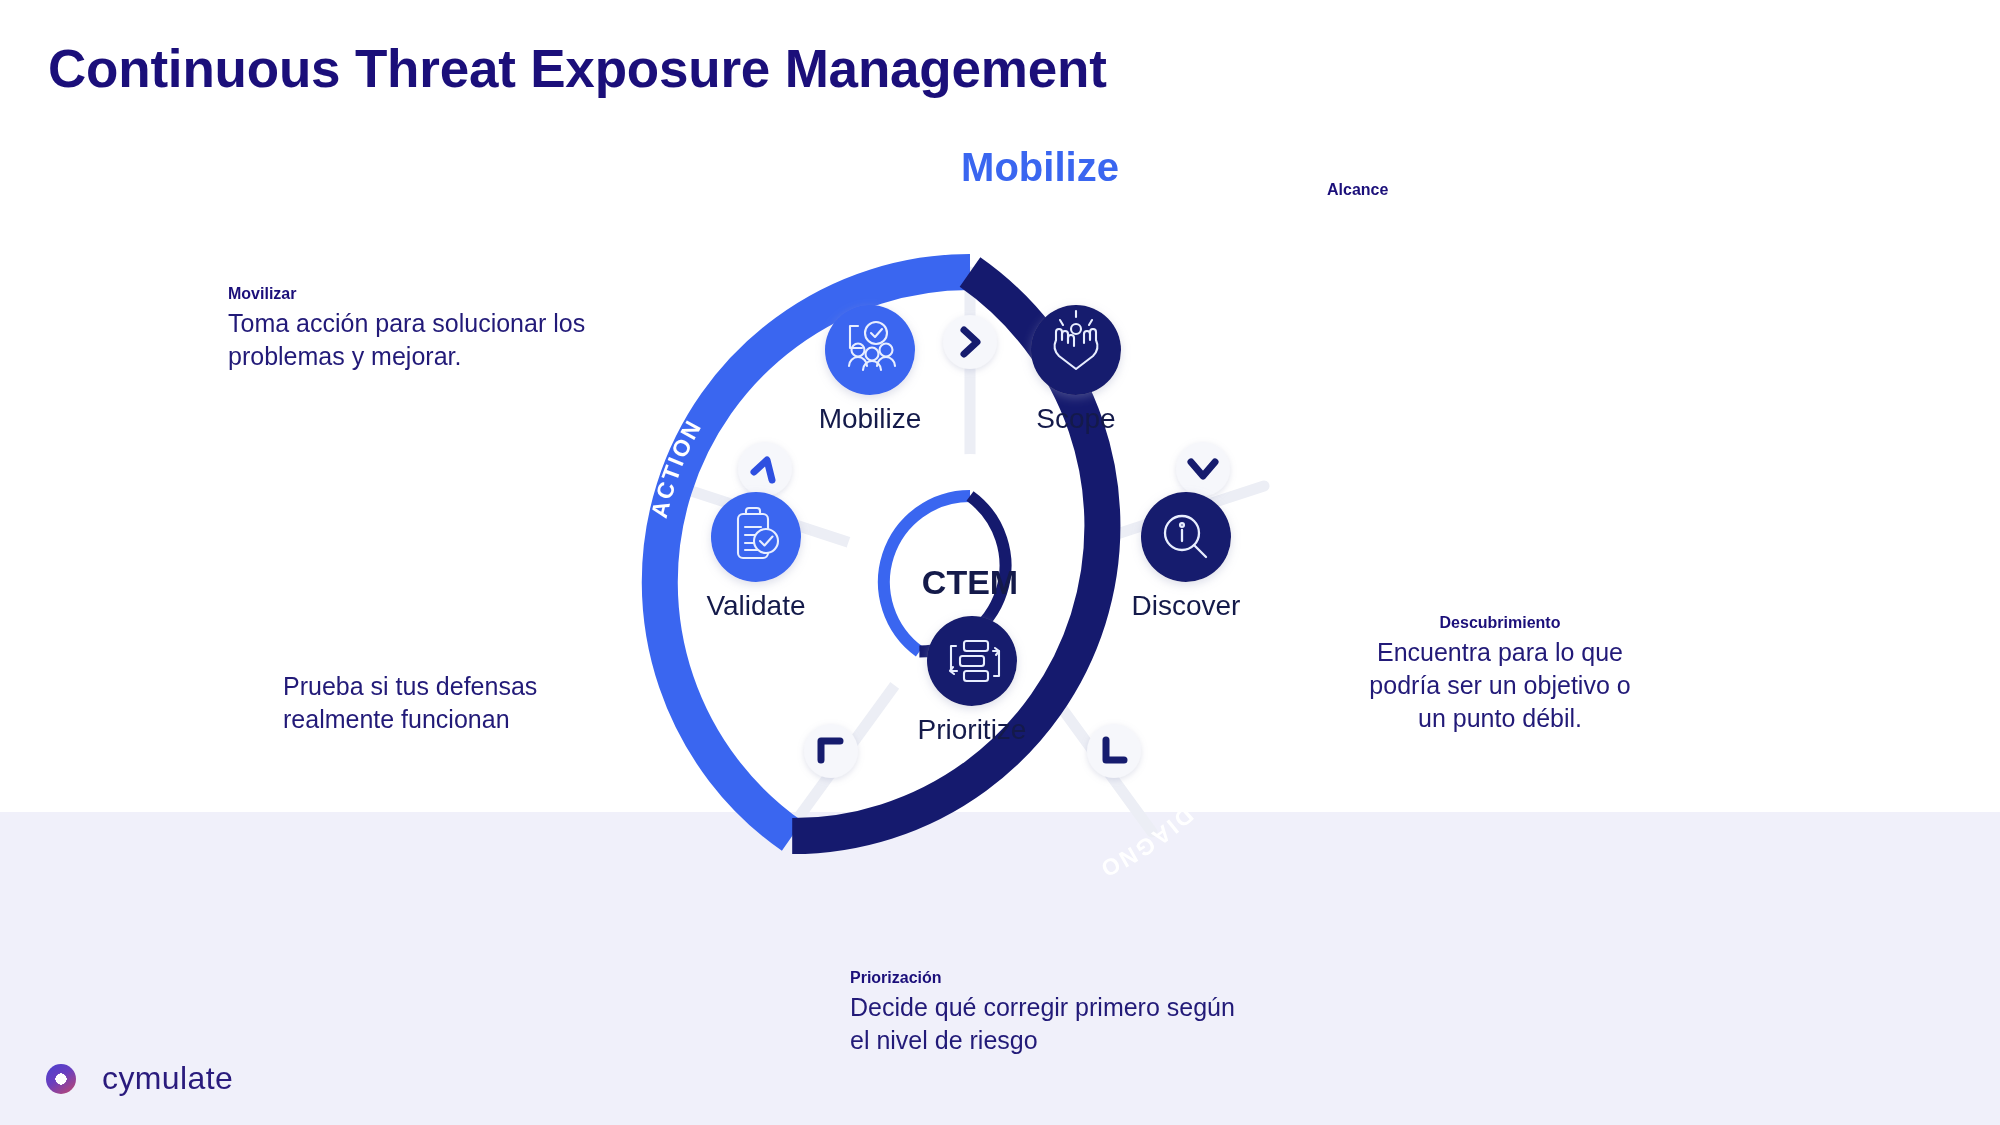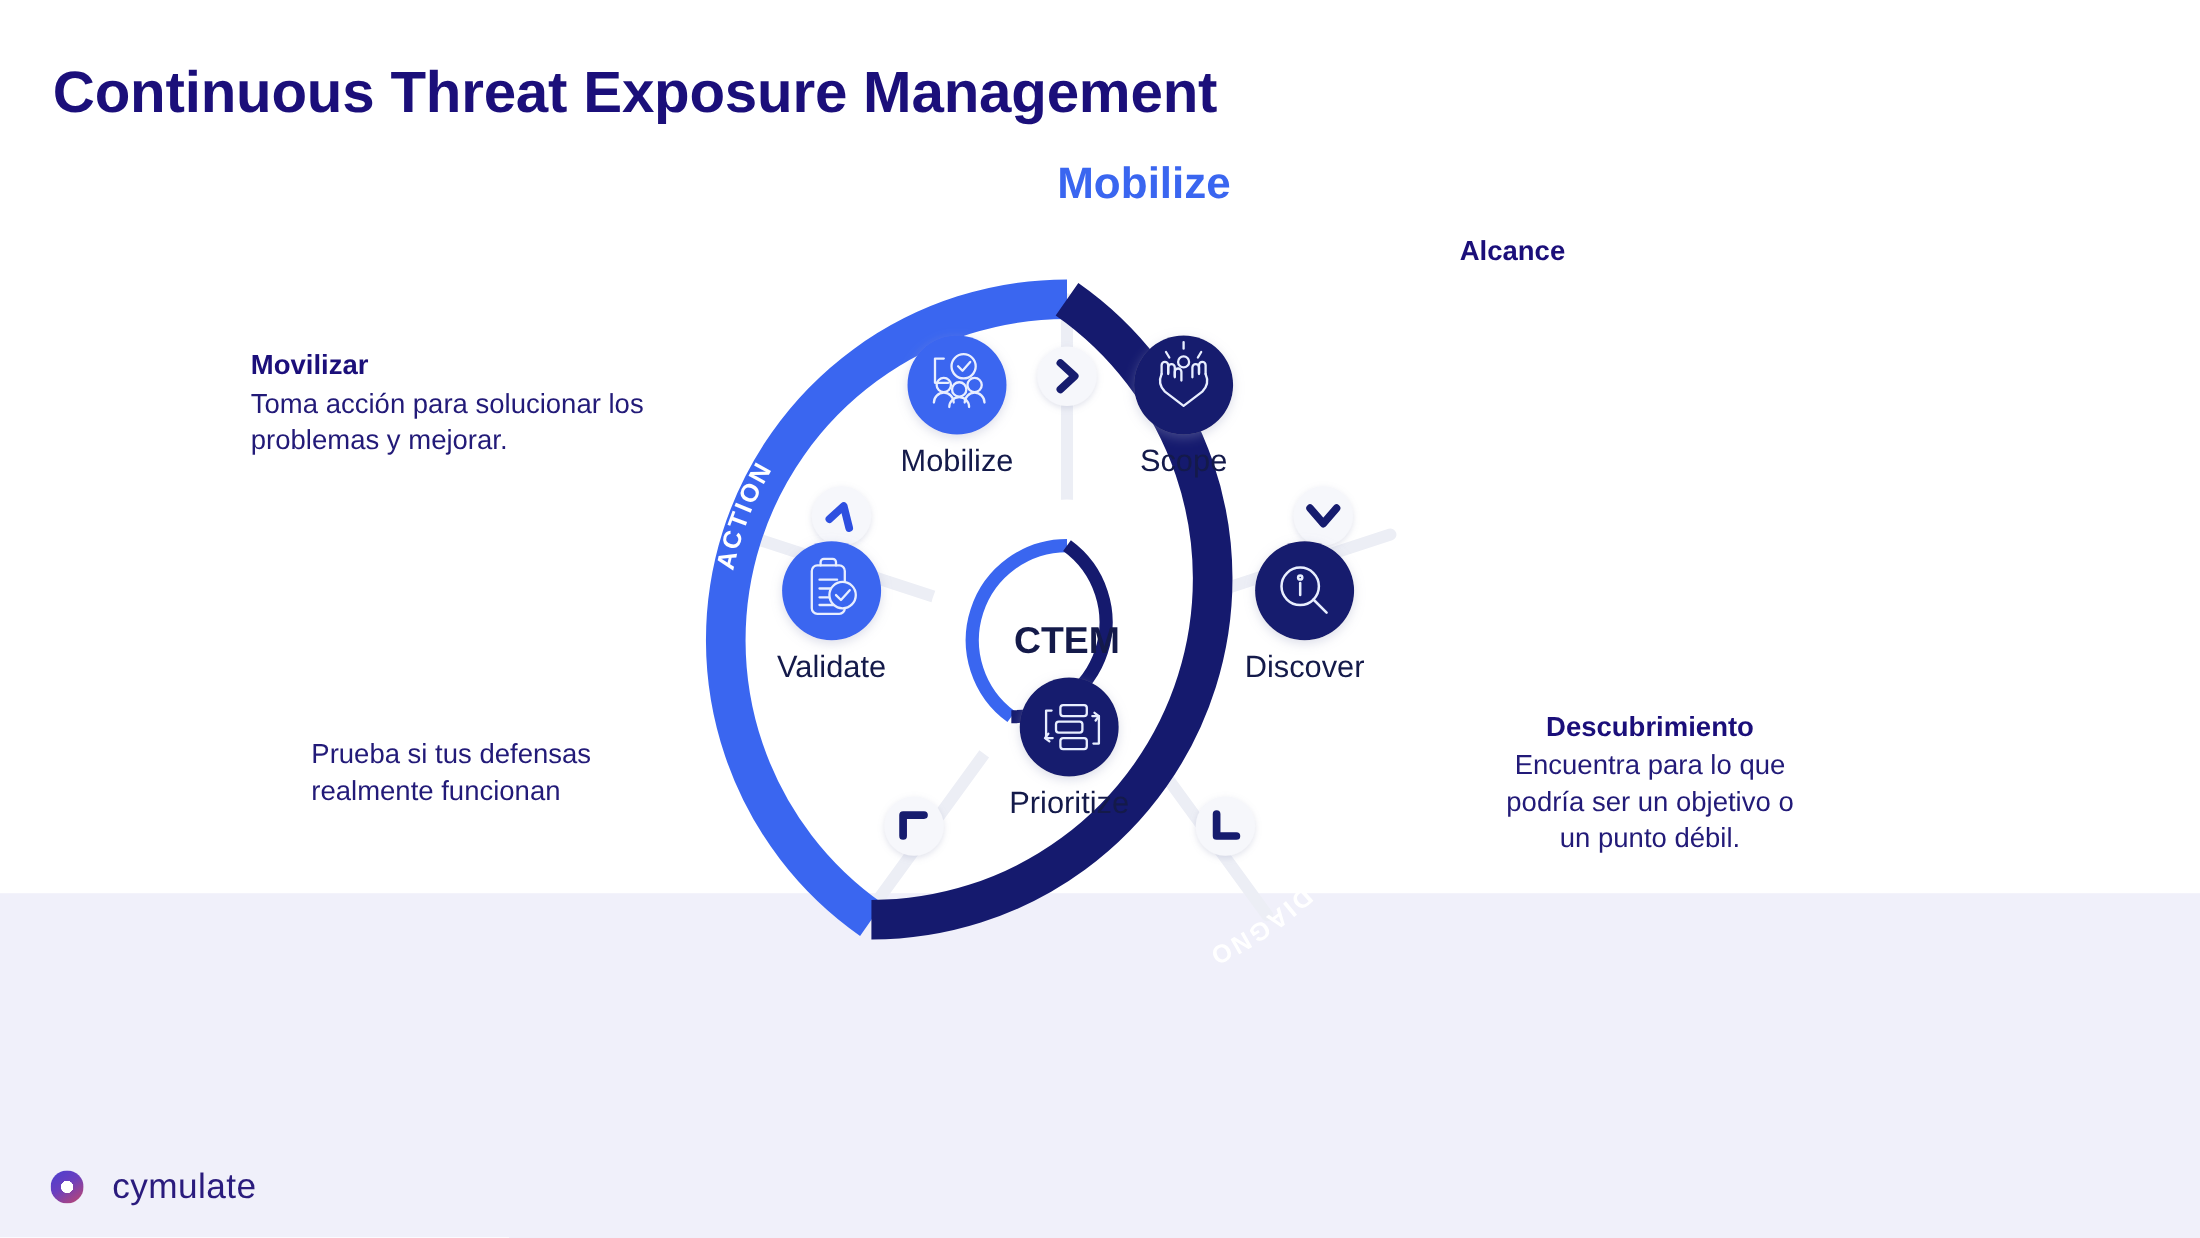--- a/index.html
+++ b/index.html
@@ -29,41 +29,39 @@
   }
   
   .title {
     position: absolute;
     left: 48px; top: 38px;
     font-size: 53px;
     font-weight: bold;
     color: #1b0f7a;
     letter-spacing: -0.2px;
     white-space: nowrap;
-    margin-top: 16px;
   }
   .subtitle {
     position: absolute;
     left: 840px; top: 145px;
     width: 400px;
     text-align: center;
     font-size: 40px;
     font-weight: bold;
     color: #3a66f0;
     white-space: nowrap;
   }
   
   .callout { position: absolute; }
   .callout .c-title {
-    font-size: 25px;
+    font-size: 16px;
     font-weight: bold;
     color: #1b0f7a;
     margin-bottom: 3px;
     line-height: 1.28;
-    margin-top: 32px;
   }
   .callout .c-body {
     font-size: 25px;
     font-weight: normal;
     color: #221a78;
     line-height: 1.32;
     white-space: pre-line;
   }
   .c-movilizar { left: 228px; top: 284px; width: 460px; }
   .c-alcance   { left: 1327px; top: 180px; width: 400px; }
@@ -145,20 +143,25 @@
     <div class="c-body">Encuentra para lo que
 podría ser un objetivo o
 un punto débil.</div>
   </div>
 
   <div class="callout c-validacion">
     <div class="c-body">Prueba si tus defensas
 realmente funcionan</div>
   </div>
 
+  <div class="callout c-priorizacion">
+    <div class="c-title">Priorización</div>
+    <div class="c-body">Decide qué corregir primero según
+el nivel de riesgo</div>
+  </div>
 
   <div class="diagram">
   <svg width="700" height="700" viewBox="0 0 700 700" xmlns="http://www.w3.org/2000/svg">
     <defs>
 
       <path id="actionTextPath" d="M 350 350 m -310 0 a 310 310 0 0 1 90.8 -219.2" fill="none"></path>
 
       <path id="diagnoseTextPath" d="M 350 350 m 219.2 219.2 a 310 310 0 0 1 -93 63.5" fill="none"></path>
       <filter id="softShadow" x="-60%" y="-60%" width="220%" height="220%">
         <feDropShadow dx="0" dy="3" stdDeviation="5" flood-color="#9aa0c0" flood-opacity="0.35"></feDropShadow>

